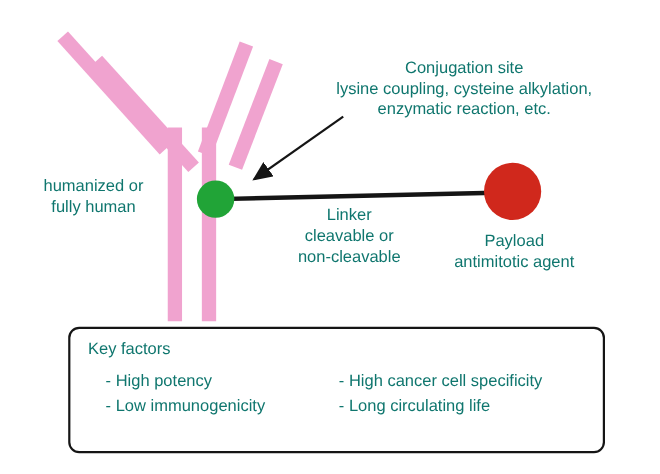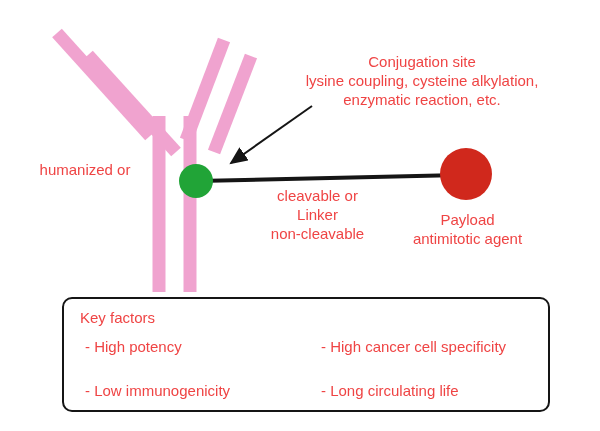--- a/index.html
+++ b/index.html
@@ -2,21 +2,21 @@
 <html><head>
 <meta charset="utf-8">
 <style>
   html, body { margin: 0; padding: 0; background: #ffffff; }
   .canvas {
     position: relative;
     width: 600px;
     height: 431px;
     background: #ffffff;
     font-family: "Liberation Sans", sans-serif;
-    color: #ef4444;
+    color: #0f766e;
     overflow: hidden;
   }
   svg.layer { position: absolute; left: 0; top: 0; }
   .label {
     position: absolute;
     text-align: center;
     font-size: 15px;
     line-height: 19px;
     white-space: nowrap;
   }
@@ -30,22 +30,21 @@
     border-radius: 10px;
     padding: 9px 12px 10px 14px;
     font-size: 15px;
     line-height: 20px;
   }
   .kf-title { margin: 0 0 9px 2px; }
   .kf-grid {
     display: grid;
     grid-template-columns: 212px 1fr;
     row-gap: 3px;
-    margin-left: 7px;
-    gap: 24px;
+    margin-left: 18px;
   }
   .kf-span2 { grid-column: 1 / -1; }
 </style>
 </head>
 <body>
 
 <div class="canvas">
 
   <svg class="layer" width="600" height="431" viewBox="0 0 600 431">
     <defs>
@@ -73,25 +72,26 @@
   </svg>
 
   <div class="label" style="left:272px; top:52px; width:300px;">
     <div>Conjugation site</div>
     <div>lysine coupling, cysteine alkylation,</div>
     <div>enzymatic reaction, etc.</div>
   </div>
 
   <div class="label" style="left:10px; top:160px; width:150px;">
     <div>humanized or</div>
+    <div>fully human</div>
   </div>
 
   <div class="label" style="left:245px; top:186px; width:145px;">
+    <div>Linker</div>
     <div>cleavable or</div>
-    <div>Linker</div>
     <div>non-cleavable</div>
   </div>
 
   <div class="label" style="left:375px; top:210px; width:185px;">
     <div>Payload</div>
     <div>antimitotic agent</div>
   </div>
 
   <div class="kf-box">
     <div class="kf-title">Key factors</div>

